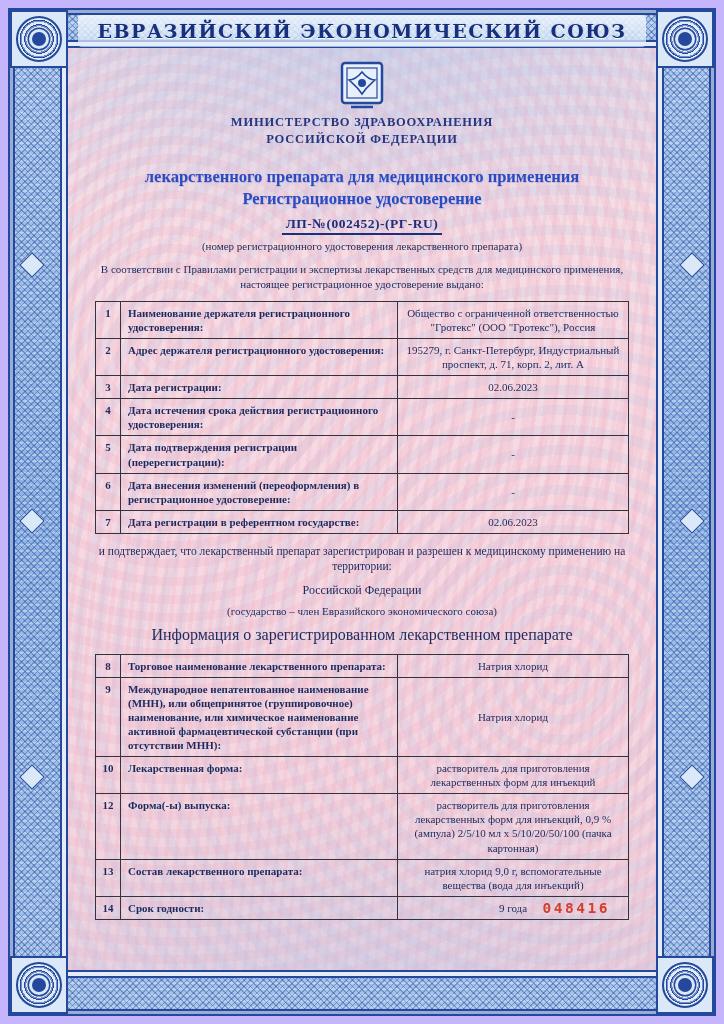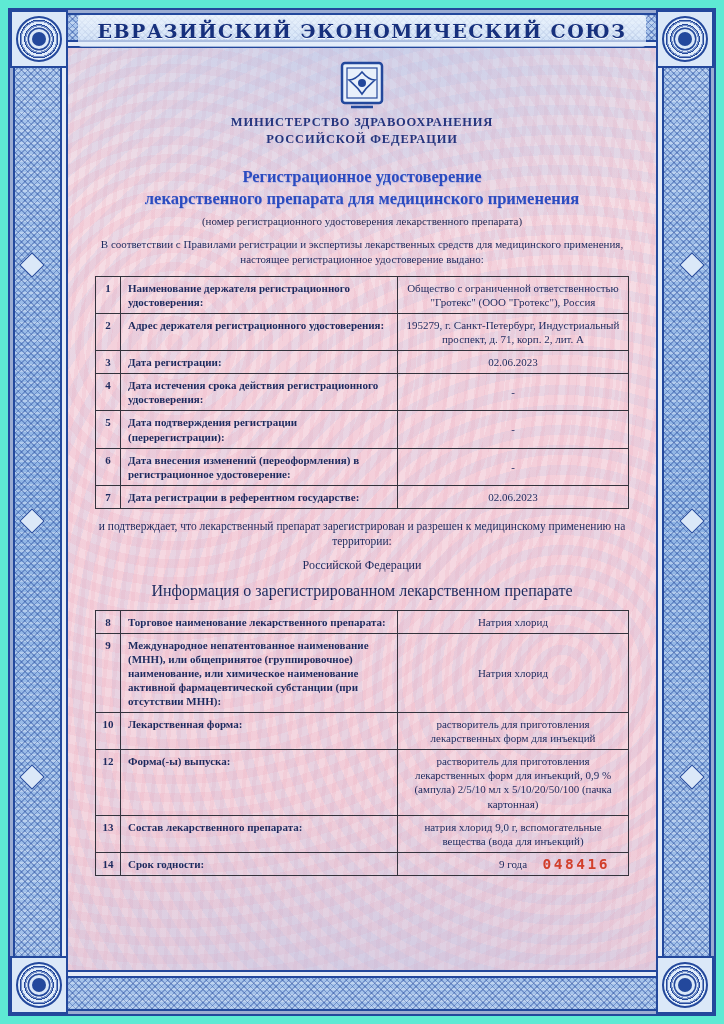--- a/index.html
+++ b/index.html
@@ -1,18 +1,18 @@
 <!DOCTYPE html>
 <html><head>
 <meta charset="utf-8">
 <style>
   html,body { margin:0; padding:0; background:#ffffff; }
   .page {
     position:relative; width:724px; height:1024px; margin:0 auto;
-    background:#5eead4; overflow:hidden;
+    background:#c4b5fd; overflow:hidden;
     font-family:"Liberation Serif", serif;
     box-shadow:0 0 4px rgba(0,0,0,.25);
   }
   
   .band {
     position:absolute; inset:8px;
     border:2px solid #23489c;
     background:
       repeating-linear-gradient(45deg, rgba(35,72,156,.38) 0 1.2px, transparent 1.2px 4.5px),
       repeating-linear-gradient(-45deg, rgba(35,72,156,.38) 0 1.2px, transparent 1.2px 4.5px),
@@ -133,24 +133,27 @@
           <path d="M12 47 h22" stroke="#23489c" stroke-width="2.5"></path>
         </svg>
       </div>
 
       <div class="ministry">
         <div>МИНИСТЕРСТВО ЗДРАВООХРАНЕНИЯ</div>
         <div>РОССИЙСКОЙ ФЕДЕРАЦИИ</div>
       </div>
 
       <div class="doc-title">
+        <div>лекарственного препарата для медицинского применения</div>
         <div>Регистрационное удостоверение</div>
-        <div>лекарственного препарата для медицинского применения</div>
-      </div>
-
+      </div>
+
+      <div>
+        <span class="reg-number">ЛП-№(002452)-(РГ-RU)</span>
+      </div>
       <div class="caption">(номер регистрационного удостоверения лекарственного препарата)</div>
 
       <div class="intro">В соответствии с Правилами регистрации и экспертизы лекарственных средств для медицинского применения, настоящее регистрационное удостоверение выдано:</div>
 
       <table>
         <tbody>
             <tr>
           <td class="num">1</td>
           <td class="label">Наименование держателя регистрационного удостоверения:</td>
           <td class="value">Общество с ограниченной ответственностью "Гротекс" (ООО "Гротекс"), Россия</td>
@@ -183,20 +186,21 @@
         <tr>
           <td class="num">7</td>
           <td class="label">Дата регистрации в референтном государстве:</td>
           <td class="value">02.06.2023</td>
         </tr>
       </tbody>
         </table>
 
       <div class="mid-text">и подтверждает, что лекарственный препарат зарегистрирован и разрешен к медицинскому применению на территории:</div>
       <div class="territory">Российской Федерации</div>
+      <div class="territory-cap">(государство – член Евразийского экономического союза)</div>
       <div class="info-title">Информация о зарегистрированном лекарственном препарате</div>
 
       <table>
         <tbody>
             <tr>
           <td class="num">8</td>
           <td class="label">Торговое наименование лекарственного препарата:</td>
           <td class="value">Натрия хлорид</td>
         </tr>
         <tr>

